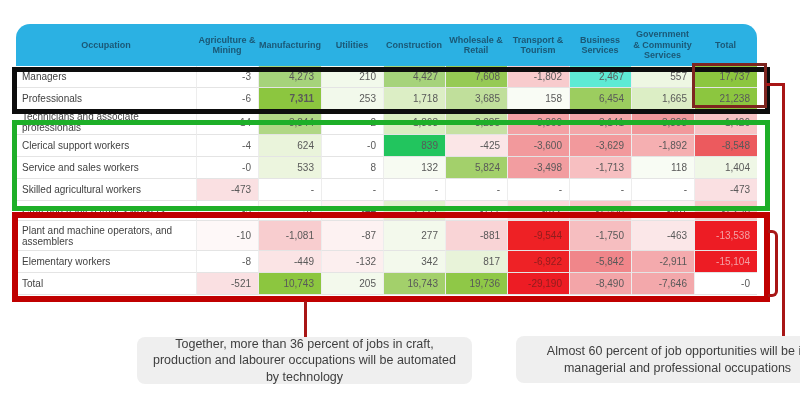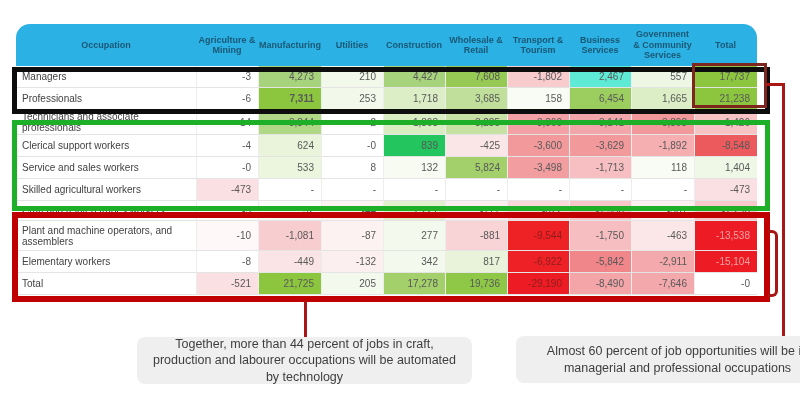--- a/index.html
+++ b/index.html
@@ -184,23 +184,23 @@
           <td style="background: rgb(243, 249, 236);">342</td>
           <td style="background: rgb(232, 243, 217);">817</td>
           <td style="background: rgb(238, 34, 38); color: rgb(143, 29, 29);">-6,922</td>
           <td style="background: rgb(240, 134, 138);">-5,842</td>
           <td style="background: rgb(244, 170, 173);">-2,911</td>
           <td style="background: rgb(237, 28, 36); color: rgb(243, 160, 164);">-15,104</td>
         </tr>
         <tr style="height: 22px;">
           <td class="lbl">Total</td>
           <td style="background: rgb(250, 224, 226);">-521</td>
-          <td style="background: rgb(140, 198, 63);">21,725</td>
+          <td style="background: rgb(140, 198, 63);">10,743</td>
           <td style="background: rgb(243, 249, 236);">205</td>
-          <td style="background: rgb(163, 208, 107);">17,278</td>
+          <td style="background: rgb(163, 208, 107);">16,743</td>
           <td style="background: rgb(143, 200, 71);">19,736</td>
           <td style="background: rgb(237, 28, 36); color: rgb(143, 29, 29);">-29,190</td>
           <td style="background: rgb(243, 165, 168);">-8,490</td>
           <td style="background: rgb(243, 168, 171);">-7,646</td>
           <td style="background: rgb(255, 255, 255);">-0</td>
         </tr>
       </tbody>
   </table>
 
   <div class="box black"></div>
@@ -208,19 +208,19 @@
   <div class="box red"></div>
   <div class="minibox"></div>
 
   <div class="line conn-left-v"></div>
   <div class="line conn-right-h1"></div>
   <div class="line conn-right-v"></div>
   <div class="line conn-right-h2"></div>
   <div class="bracket"></div>
 
   <div class="annotation left">
-    <span>Together, more than 44 percent of jobs in craft, production and labourer occupations will be automated by technology</span>
+    <span>Together, more than 36 percent of jobs in craft, production and labourer occupations will be automated by technology</span>
   </div>
   <div class="annotation right">
     <span>Almost 60 percent of job opportunities will be in managerial and professional occupations</span>
   </div>
 
 </div>
 
 </body></html>

